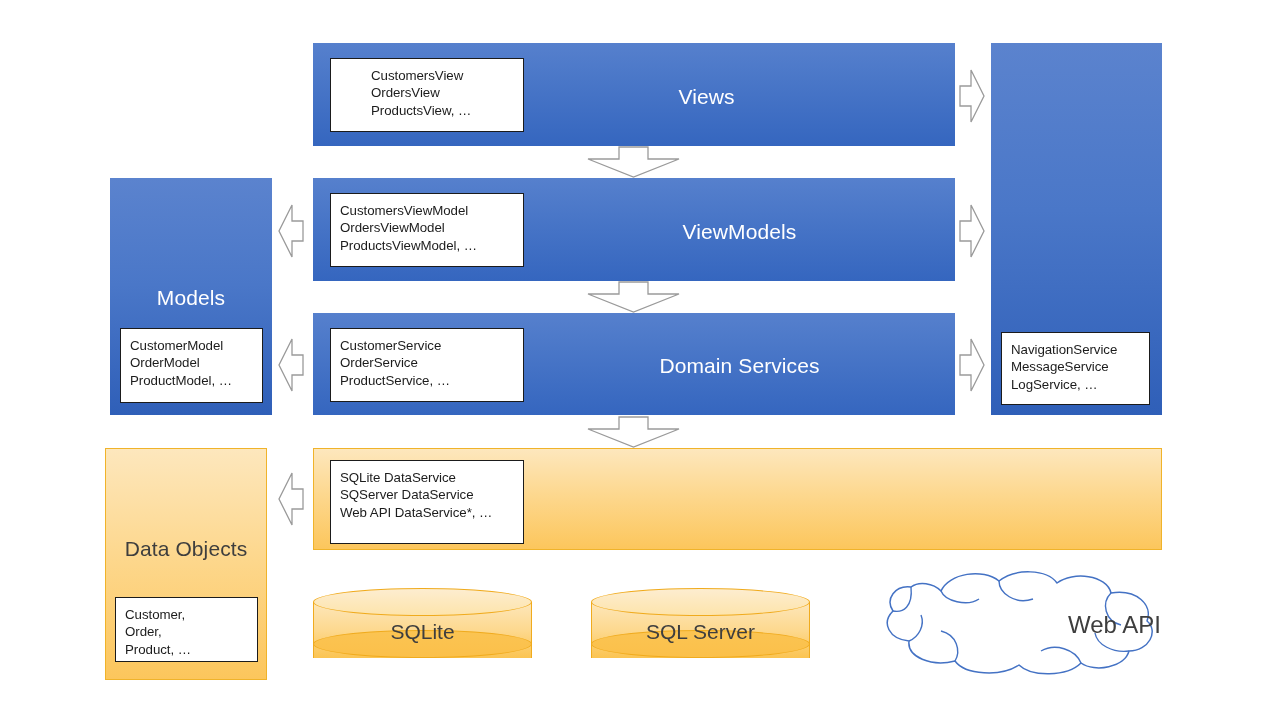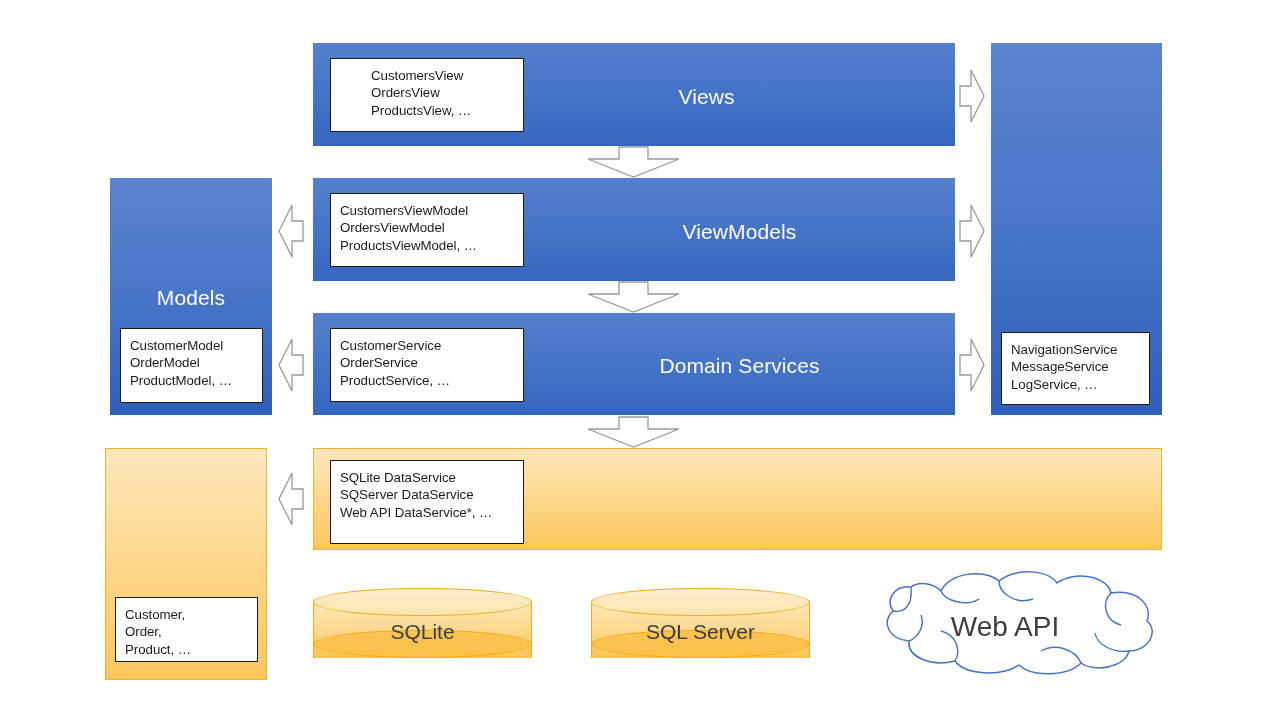--- a/index.html
+++ b/index.html
@@ -114,39 +114,40 @@
 
   
   .cloud {
     position: absolute;
   }
   .cloud svg { display: block; }
   .cloud-label {
     position: absolute;
     left: 0;
     width: 100%;
-    text-align: center;
+    text-align: right;
     color: #3e3e3e;
-    font-size: 28px;
+    font-size: 24px;
   }
 </style>
 </head>
 <body>
 
 <div id="canvas">
 
   <div class="band band-blue-v" style="left:110px; top:178px; width:162px; height:237px;">
   </div>
   <div class="band-title" style="left:110px; top:283px; width:162px;">Models</div>
   <div class="listbox" style="left:120px; top:328px; width:143px; height:75px;">CustomerModel
 OrderModel
 ProductModel, …</div>
 
   <div class="band band-orange" style="left:105px; top:448px; width:162px; height:232px;">
   </div>
+  <div class="band-title dark" style="left:105px; top:534px; width:162px;">Data Objects</div>
   <div class="listbox" style="left:115px; top:597px; width:143px; height:65px;">Customer,
 Order,
 Product, …</div>
 
   <div class="band band-blue" style="left:313px; top:43px; width:642px; height:103px;">
   </div>
   <div class="band-title" style="left:524px; top:82px; width:365px;">Views</div>
   <div class="listbox" style="left:330px; top:58px; width:194px; height:74px;padding-left:40px;">CustomersView
 OrdersView
 ProductsView, …</div>

